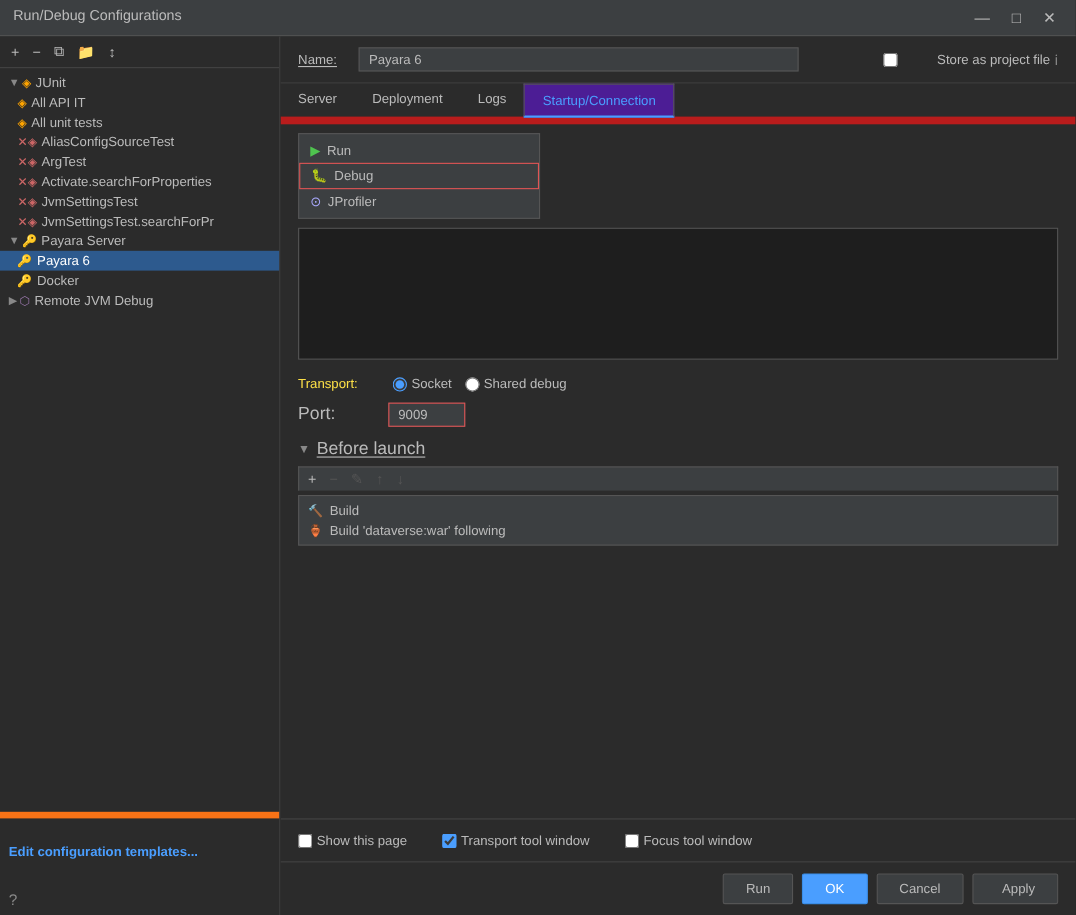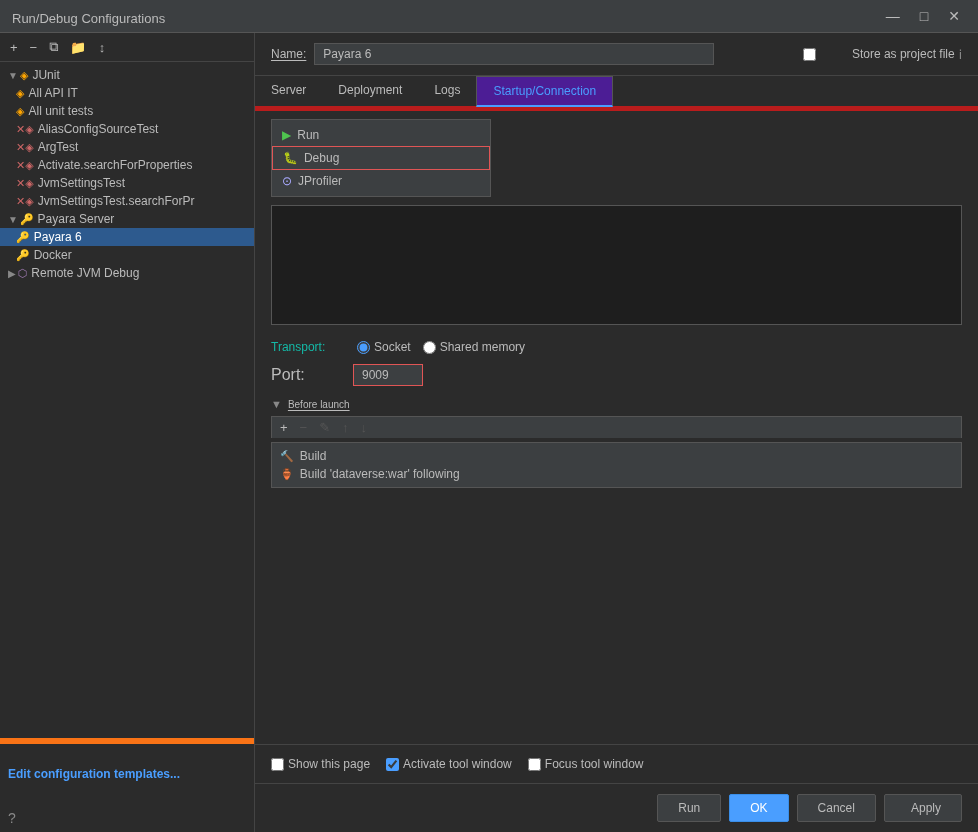--- a/index.html
+++ b/index.html
@@ -10,21 +10,21 @@
       color: #bbbbbb;
       width: 978px;
       height: 832px;
       overflow: hidden;
       display: flex;
       flex-direction: column;
     }
     .title-bar {
       background: #3c3f41;
       display: flex;
-      align-items: flex-end;
+      align-items: flex-start;
       justify-content: space-between;
       padding: 6px 12px;
       border-bottom: 1px solid #555;
       min-height: 30px;
     }
     .title-bar-title {
       color: #bbbbbb;
       font-size: 13px;
     }
     .title-bar-controls {
@@ -110,21 +110,21 @@
       flex: 1;
       display: flex;
       flex-direction: column;
       background: #2b2b2b;
       overflow: hidden;
     }
     .config-header {
       display: flex;
       align-items: center;
       padding: 10px 16px;
-      gap: 8px;
+      gap: 20px;
       border-bottom: 1px solid #444;
     }
     .config-name-label {
       color: #bbbbbb;
       font-size: 12px;
       text-decoration: underline;
       text-underline-offset: 2px;
     }
     .config-name-input {
       background: #3c3f41;
@@ -144,21 +144,21 @@
     .store-checkbox-area input[type=checkbox] { cursor: pointer; }
     .store-checkbox-area label { font-size: 12px; color: #bbbbbb; cursor: pointer; margin-left: 32px; }
     .store-info-icon {
       color: #888;
       font-size: 13px;
       cursor: pointer;
     }
     
     .tabs-bar {
       display: flex;
-      border-bottom: 5px solid #b91c1c;
+      border-bottom: 7px solid #b91c1c;
       background: #2b2b2b;
     }
     .tab {
       padding: 7px 16px;
       cursor: pointer;
       font-size: 12px;
       color: #bbbbbb;
       border-bottom: 2px solid transparent;
       margin-bottom: -1px;
     }
@@ -215,21 +215,21 @@
       width: 100%;
     }
     
     .transport-row {
       display: flex;
       align-items: center;
       gap: 16px;
       margin-bottom: 10px;
     }
     .transport-label {
-      color: #14b8a6;
+      color: #fde047;
       font-size: 12px;
       min-width: 70px;
     }
     .radio-group {
       display: flex;
       align-items: center;
       gap: 12px;
     }
     .radio-item {
       display: flex;
@@ -265,21 +265,21 @@
     }
     .before-launch-header {
       display: flex;
       align-items: center;
       gap: 6px;
       margin-bottom: 6px;
       cursor: pointer;
     }
     .before-launch-arrow { color: #888; font-size: 11px; }
     .before-launch-title {
-      font-size: 10px;
+      font-size: 16px;
       color: #bbbbbb;
       text-decoration: underline;
       text-underline-offset: 2px;
     }
     .before-launch-toolbar {
       display: flex;
       align-items: center;
       gap: 4px;
       margin-bottom: 4px;
       padding: 2px 4px;
@@ -308,21 +308,21 @@
       padding: 2px 0;
       font-size: 12px;
       color: #bbbbbb;
     }
     .bl-item .icon { font-size: 11px; color: #4fc44f; }
     .bl-item .artifact-icon { color: #aaaaff; font-size: 11px; }
     
     .bottom-options {
       display: flex;
       align-items: center;
-      gap: 16px;
+      gap: 32px;
       padding: 12px 16px;
       border-top: 1px solid #444;
       background: #2b2b2b;
     }
     .check-item {
       display: flex;
       align-items: center;
       gap: 4px;
       cursor: pointer;
     }
@@ -502,21 +502,21 @@
       
       <div class="transport-row">
         <span class="transport-label">Transport:</span>
         <div class="radio-group">
           <div class="radio-item">
             <input type="radio" name="transport" id="transport-socket" checked="" style="">
             <label for="transport-socket">Socket</label>
           </div>
           <div class="radio-item">
             <input type="radio" name="transport" id="transport-shared-memory" style="">
-            <label for="transport-shared-memory">Shared memory</label>
+            <label for="transport-shared-memory">Shared debug</label>
           </div>
         </div>
       </div>
 
       
       <div class="port-row">
         <span class="port-label">Port:</span>
         <input class="port-input" type="text" value="9009" style="">
       </div>
 
@@ -546,21 +546,21 @@
       </div>
     </div>
 
     <div class="bottom-options">
       <div class="check-item">
         <input type="checkbox" id="show-page" style="">
         <label for="show-page">Show this page</label>
       </div>
       <div class="check-item">
         <input type="checkbox" id="activate-tool" checked="" style="">
-        <label for="activate-tool">Activate tool window</label>
+        <label for="activate-tool">Transport tool window</label>
       </div>
       <div class="check-item">
         <input type="checkbox" id="focus-tool" style="">
         <label for="focus-tool">Focus tool window</label>
       </div>
     </div>
 
     <div class="action-buttons">
       <button class="btn">Run</button>
       <button class="btn primary">OK</button>

